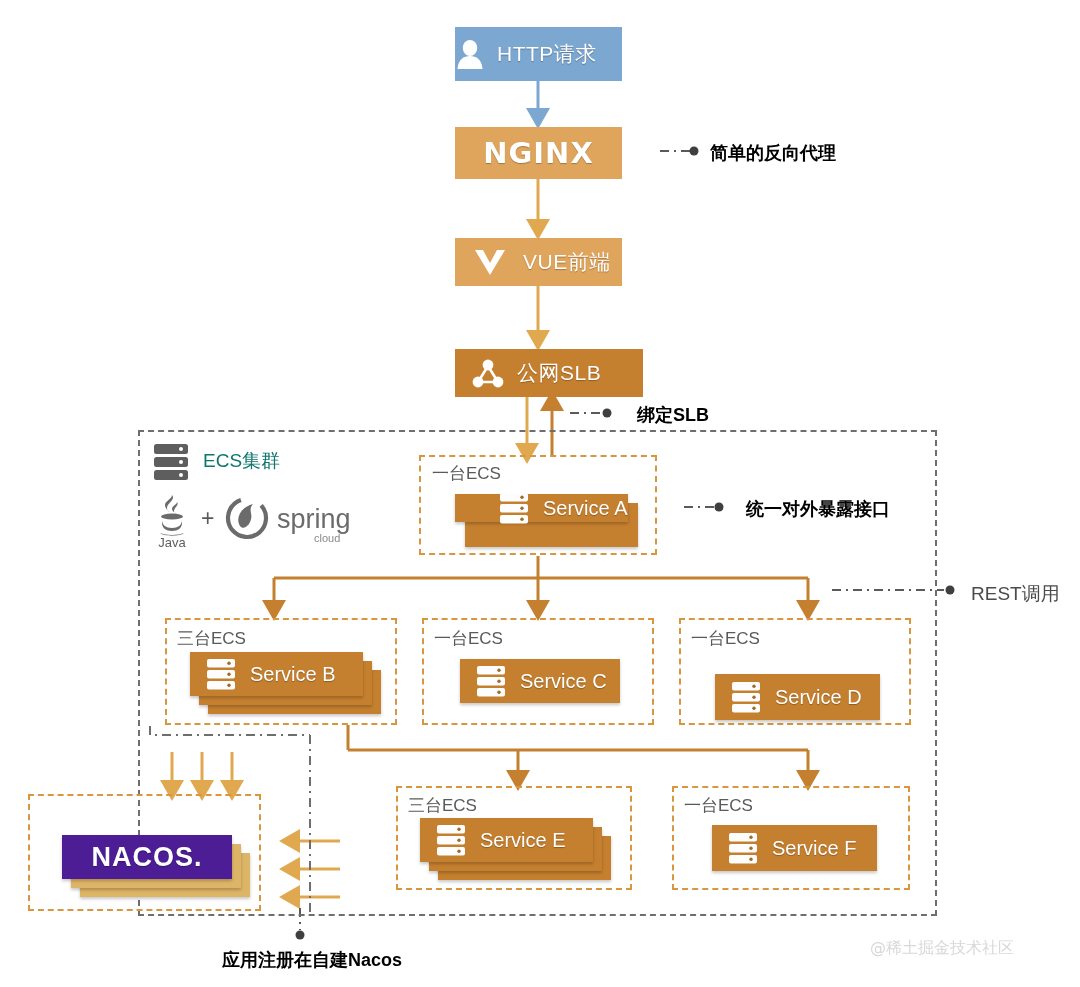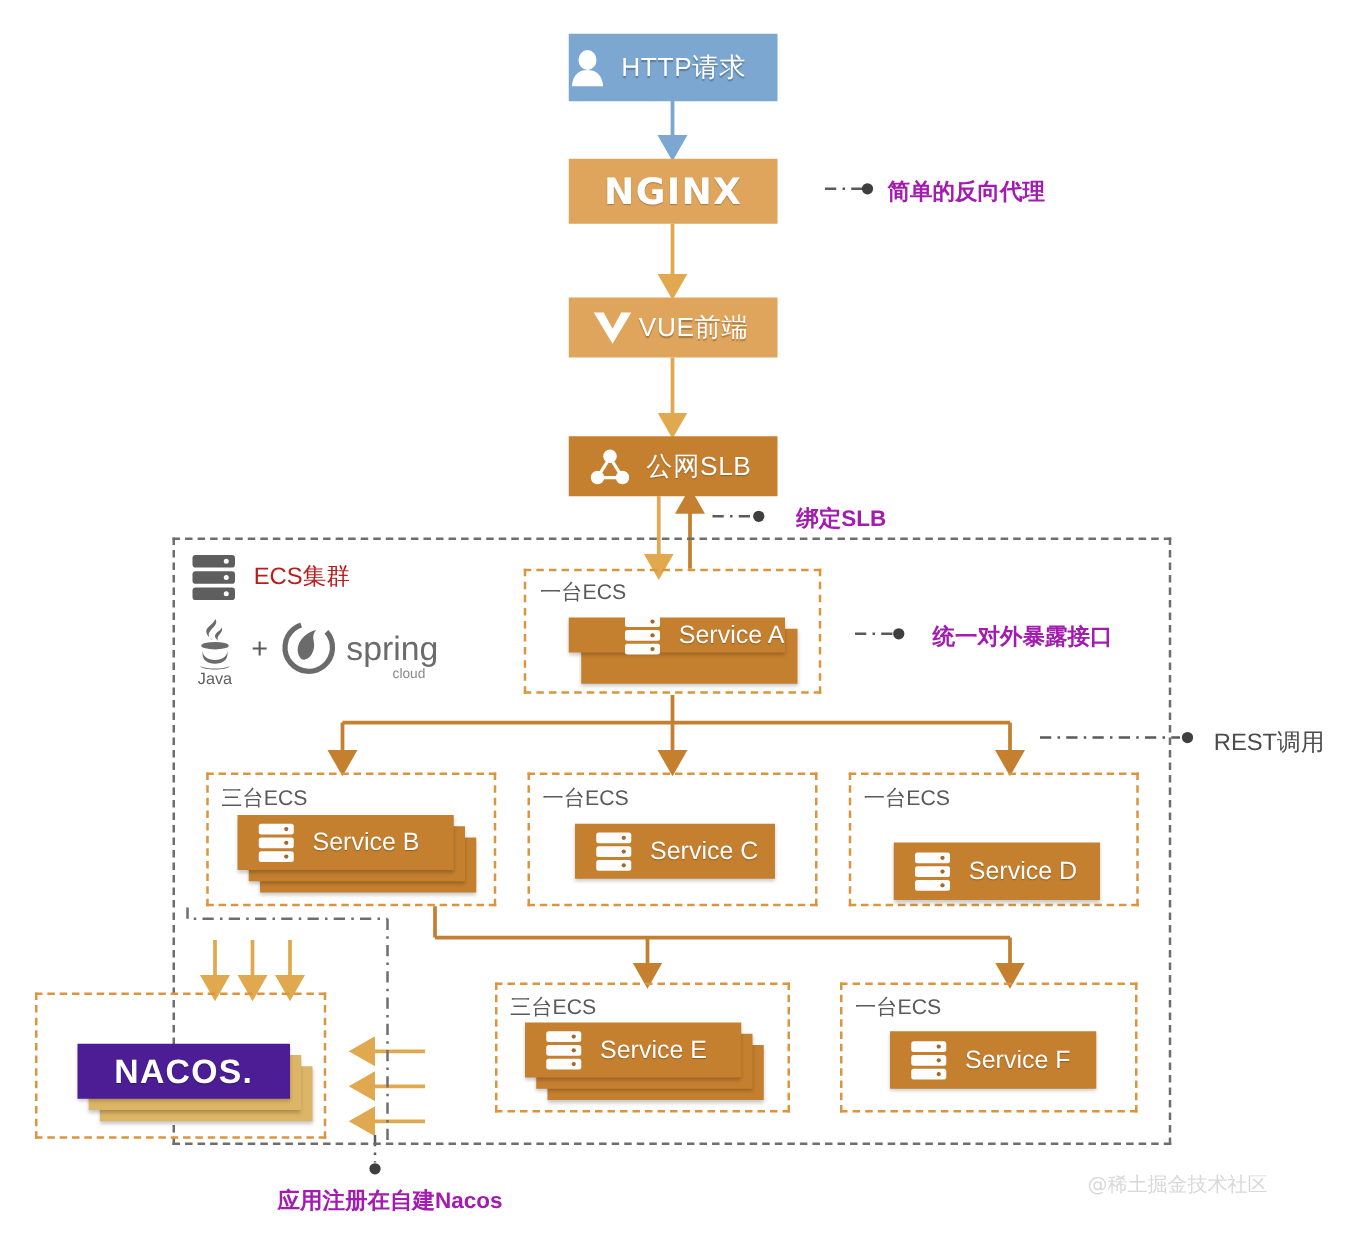--- a/index.html
+++ b/index.html
@@ -41,25 +41,25 @@
   #nginx-box{background:#e0a55c;}
   #nginx-logo{
     font-size:29px;font-weight:bold;letter-spacing:1px;
     width:100%;text-align:center;
     font-family:"DejaVu Sans",sans-serif;
   }
   
   #vue-box{
     left:455px;top:238px;width:167px;height:48px;
     background:#e0a55c;
-    padding-left:18px;gap:4px;font-size:21px;
+    padding-left:18px;gap:16px;font-size:21px;
   }
   
   #slb-box{
-    left:455px;top:349px;width:167px;height:48px;
+    left:455px;top:349px;width:188px;height:48px;
     background:#c5802f;
     padding-left:16px;gap:12px;font-size:21px;
   }
 
   
   .svc-wrap{position:absolute;}
   .svc-card{
     position:absolute;left:0;top:0;
     display:flex;align-items:center;gap:14px;
     box-sizing:border-box;padding-left:16px;
@@ -92,24 +92,24 @@
     position:absolute;left:138px;top:430px;width:799px;height:486px;
     box-sizing:border-box;
     border:2px dashed #6e6e6e;
     background:transparent;
   }
 
   
   .lbl{
     position:absolute;color:#4b4b4b;white-space:nowrap;
   }
-  .lbl-note{font-size:18px;font-weight:bold;color:#a21caf;}
+  .lbl-note{font-size:18px;font-weight:bold;color:#000000;}
   .lbl-grey{font-size:19px;color:#4b4b4b;}
 
-  #ecs-title{left:203px;top:448px;font-size:19px;color:#b91c1c;font-weight:normal;}
+  #ecs-title{left:203px;top:448px;font-size:19px;color:#0f766e;font-weight:normal;}
   #nacos-title{left:52px;top:810px;font-size:19px;color:#4b4b4b;}
 
   #note-nginx{left:710px;top:141px;}
   #note-slb{left:637px;top:403px;}
   #note-api{left:746px;top:497px;}
   #note-rest{left:971px;top:581px;}
   #note-nacos{left:222px;top:948px;}
 
   #watermark{
     position:absolute;left:870px;top:938px;

